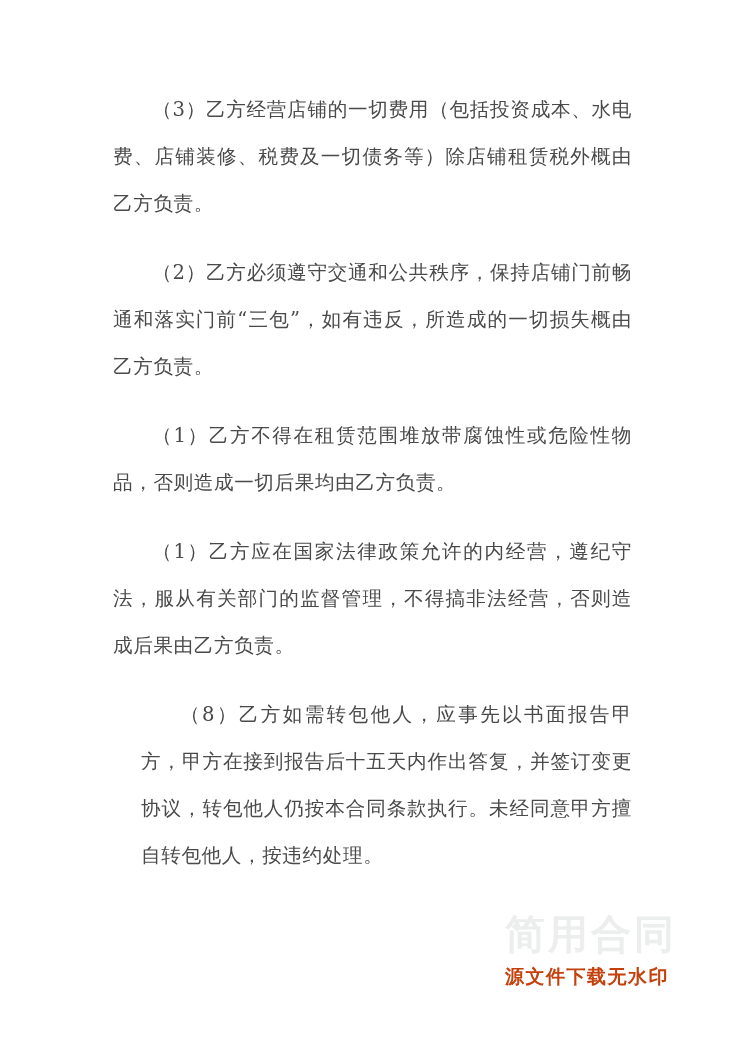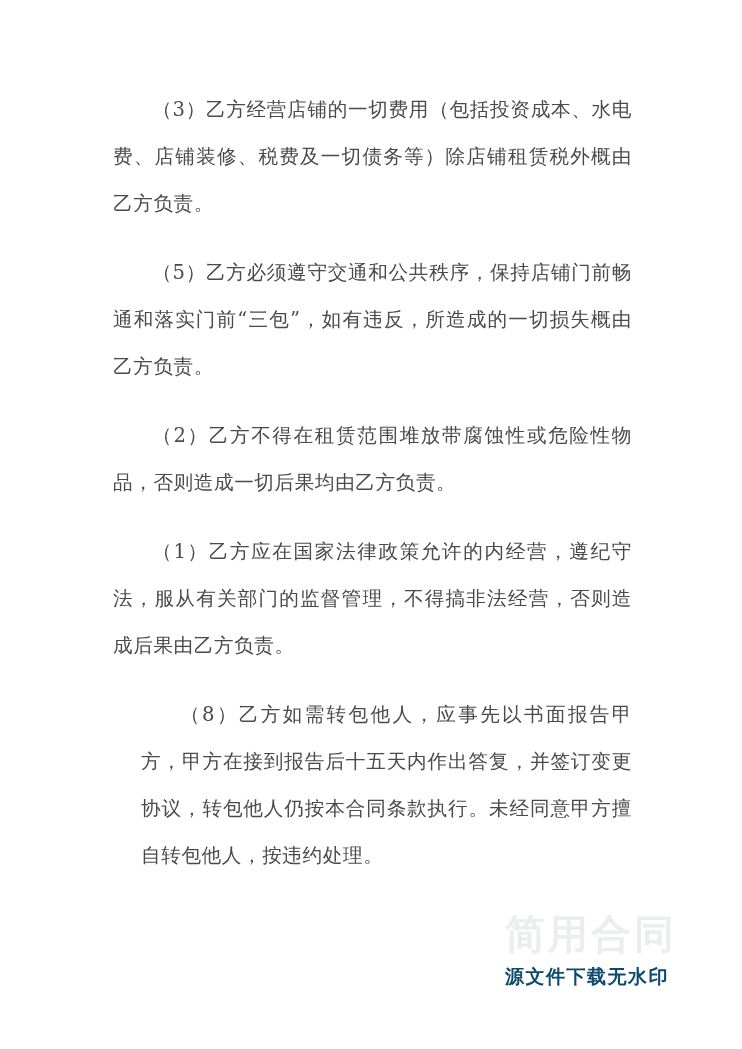--- a/index.html
+++ b/index.html
@@ -68,36 +68,36 @@
     color: #eceded;
     line-height: 44px;
     white-space: nowrap;
   }
 
   #watermark-subtitle {
     font-family: "DejaVu Sans", "Liberation Sans", sans-serif;
     font-size: 19px;
     font-weight: bold;
     letter-spacing: 1.5px;
-    color: #0c4a6e;
+    color: #c2410c;
     line-height: 26px;
     margin-top: 7px;
     white-space: nowrap;
   }
 </style>
 </head>
 <body>
 
 <div id="page">
 
   <div id="doc-body">
 
     <p class="clause">（3）乙方经营店铺的一切费用（包括投资成本、水电费、店铺装修、税费及一切债务等）除店铺租赁税外概由乙方负责。</p>
-    <p class="clause">（5）乙方必须遵守交通和公共秩序，保持店铺门前畅通和落实门前“三包”，如有违反，所造成的一切损失概由乙方负责。</p>
-    <p class="clause">（2）乙方不得在租赁范围堆放带腐蚀性或危险性物品，否则造成一切后果均由乙方负责。</p>
+    <p class="clause">（2）乙方必须遵守交通和公共秩序，保持店铺门前畅通和落实门前“三包”，如有违反，所造成的一切损失概由乙方负责。</p>
+    <p class="clause">（1）乙方不得在租赁范围堆放带腐蚀性或危险性物品，否则造成一切后果均由乙方负责。</p>
     <p class="clause">（1）乙方应在国家法律政策允许的内经营，遵纪守法，服从有关部门的监督管理，不得搞非法经营，否则造成后果由乙方负责。</p>
     <p class="clause">（8）乙方如需转包他人，应事先以书面报告甲方，甲方在接到报告后十五天内作出答复，并签订变更协议，转包他人仍按本合同条款执行。未经同意甲方擅自转包他人，按违约处理。</p>
 
   </div>
 
   <div id="watermark">
     <div id="watermark-title">简用合同</div>
     <div id="watermark-subtitle">源文件下载无水印</div>
   </div>
 

